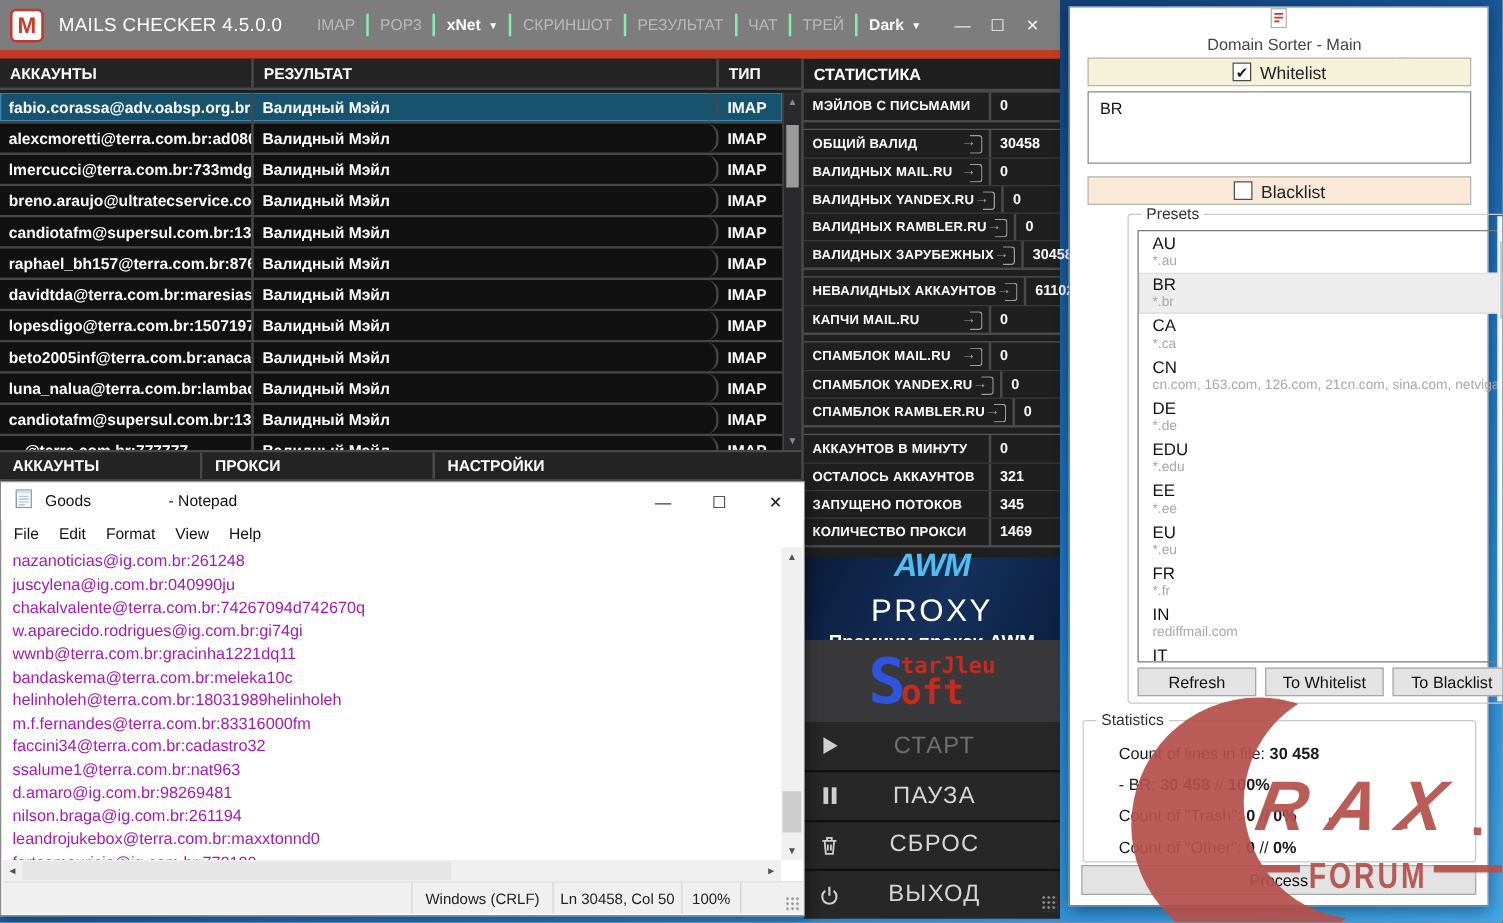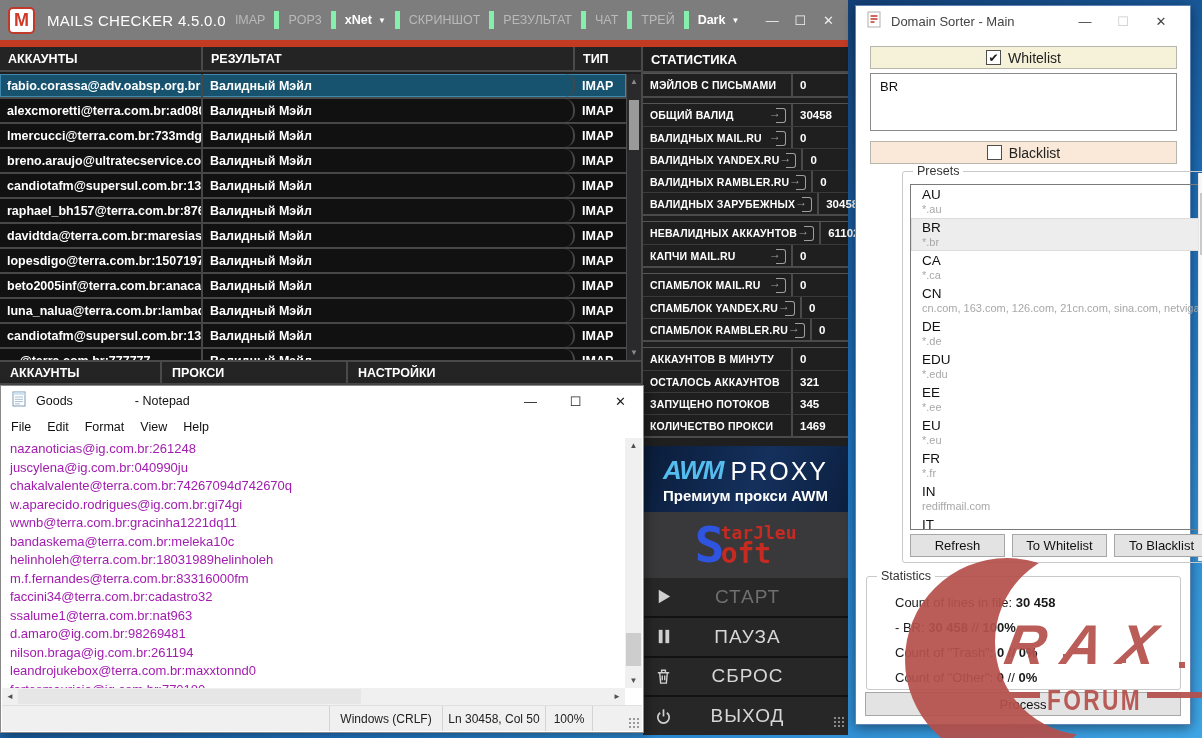--- a/index.html
+++ b/index.html
@@ -8,21 +8,21 @@
     background:linear-gradient(150deg,#0b1c3e 0%,#123a6e 30%,#1f74c0 65%,#3fa7e8 100%); }
 
   
   #mc { position:absolute; left:0; top:0; width:848px; height:731px; background:#1f1f1f; z-index:1; }
   .mc-titlebar { height:40px; background:#7d7d7d; display:flex; align-items:center; padding:0 8px; }
   .mc-logo { width:27px; height:27px; background:#fff; border:2px solid #c1392b; border-radius:5px;
     color:#cf3a28; font-weight:bold; font-size:18px; display:flex; align-items:center; justify-content:center; flex:none; }
   .mc-title { color:#fff; font-size:15px; margin-left:12px; white-space:nowrap; letter-spacing:.3px; }
   .mc-menu { display:flex; align-items:center; margin-left:auto; height:100%; }
   .menu-item { color:#b9b9b9; font-size:12.5px; padding:0 9px; height:18px; display:flex; align-items:center; gap:6px; white-space:nowrap; }
-  .menu-item + .menu-item { border-left:5px solid #86efac;text-align:center; }
+  .menu-item + .menu-item { border-left:2px solid #86efac;text-align:center; }
   .menu-item.active { color:#fff; font-weight:bold; }
   .menu-arrow { font-size:8px; color:#fff; }
   .win-btns { display:flex; margin-left:10px; }
   .win-btn { color:#efefef; width:28px; text-align:center; font-size:13px; }
   .red-stripe { height:7px; background:#c43b24; }
 
   .tbl-header { position:absolute; top:47px; left:0; width:641px; height:25px; background:#242425;
     border-bottom:2px solid #4a4a4a; display:flex; }
   .th { color:#fff; font-weight:bold; font-size:12.5px; display:flex; align-items:center; padding-left:8px; border-right:2px solid #4a4a4a; }
   .th.c1 { width:203px; } .th.c2 { width:372px; } .th.c3 { flex:1; border-right:none; }
@@ -52,21 +52,21 @@
   .export-icon { width:17px; height:14px; position:relative; margin-right:5px; flex:none; }
   .export-icon::before { content:""; position:absolute; right:0; top:0; width:9px; height:13px;
     border:1px solid #9f9f9f; border-left:none; border-radius:0 3px 3px 0; }
   .export-icon::after { content:"\2192"; position:absolute; left:0; top:-2px; color:#9f9f9f; font-size:12px; }
   .stat-value { width:57px; border-left:2px solid #4a4a4a; color:#fff; font-size:11.5px; font-weight:bold;
     padding-left:7px; align-self:stretch; display:flex; align-items:center; }
 
   .awm { position:absolute; left:643px; top:446px; width:205px; height:66px;
     background:linear-gradient(115deg,#0a1c39,#14305c 55%,#0c2040);
     display:flex; flex-direction:column; align-items:center; justify-content:center; }
-  .awm-row { display:flex; align-items:flex-end; gap:7px; }
+  .awm-row { display:flex; align-items:center; gap:7px;flex-direction:column; }
   .awm-logo { color:#55bdee; font-size:26px; font-weight:900; font-style:italic; letter-spacing:-1px; }
   .awm-word { color:#fff; font-size:25px; letter-spacing:2px; }
   .awm-sub { color:#fff; font-size:15px; font-weight:bold; margin-top:1px; }
   .soft { position:absolute; left:643px; top:512px; width:205px; height:66px; background:#39393b;
     display:flex; align-items:center; justify-content:center; }
   .soft-s { color:#2f55e0; font-family:"DejaVu Sans Mono",monospace; font-weight:bold; font-size:50px; line-height:42px; }
   .soft-text { display:flex; flex-direction:column; margin-left:-4px; }
   .soft-top { color:#c62a21; font-family:"DejaVu Sans Mono",monospace; font-weight:bold; font-size:18px; line-height:18px; }
   .soft-bottom { color:#c62a21; font-family:"DejaVu Sans Mono",monospace; font-weight:bold; font-size:28px; line-height:24px; }
 
@@ -108,21 +108,21 @@
     display:flex; align-items:center; font-size:12px; color:#222; border-top:1px solid #e0e0e0; }
   .st-cell { border-left:1px solid #d4d4d4; height:100%; display:flex; align-items:center; justify-content:center; white-space:nowrap; }
   .st-spacer { flex:1; border-left:none; }
   .st-crlf { width:113px; } .st-ln { width:103px; } .st-zoom { width:47px; } .st-end { width:50px; position:relative; }
   .np-grip { position:absolute; right:2px; bottom:2px; width:12px; height:12px;
     background:radial-gradient(circle at 2px 2px,#9a9a9a 1px,transparent 1.2px); background-size:4px 4px; }
 
   
   #ds { position:absolute; left:855px; top:5px; width:336px; height:720px; background:#fff;
     border:1px solid #5c85b5; box-shadow:0 3px 12px rgba(0,0,0,.45); z-index:10; }
-  .ds-titlebar { height:31px; display:flex; align-items:center; padding:0 10px; }
+  .ds-titlebar { height:31px; display:flex; align-items:center; padding:0 10px;flex-direction:column; }
   .ds-icon svg { width:16px; height:17px; }
   .ds-title { font-size:13px; color:#444; margin-left:9px; }
   .ds-ctrls { margin-left:auto; display:flex; }
   .ds-ctrls .win-btn { color:#444; width:38px; font-size:13px; }
   .ds-ctrls .win-btn.dim { color:#c9c9c9; }
   .ds-header { position:absolute; left:14px; width:307px; height:23px; display:flex; align-items:center;
     justify-content:center; gap:7px; border:1px solid #b6b6ac; }
   .ds-wl-header { top:40px; background:#f6f2d9; }
   .ds-bl-header { top:135px; background:#fae8d9; }
   .checkbox { width:15px; height:15px; background:#fff; border:1px solid #4d4d4d; display:flex;

